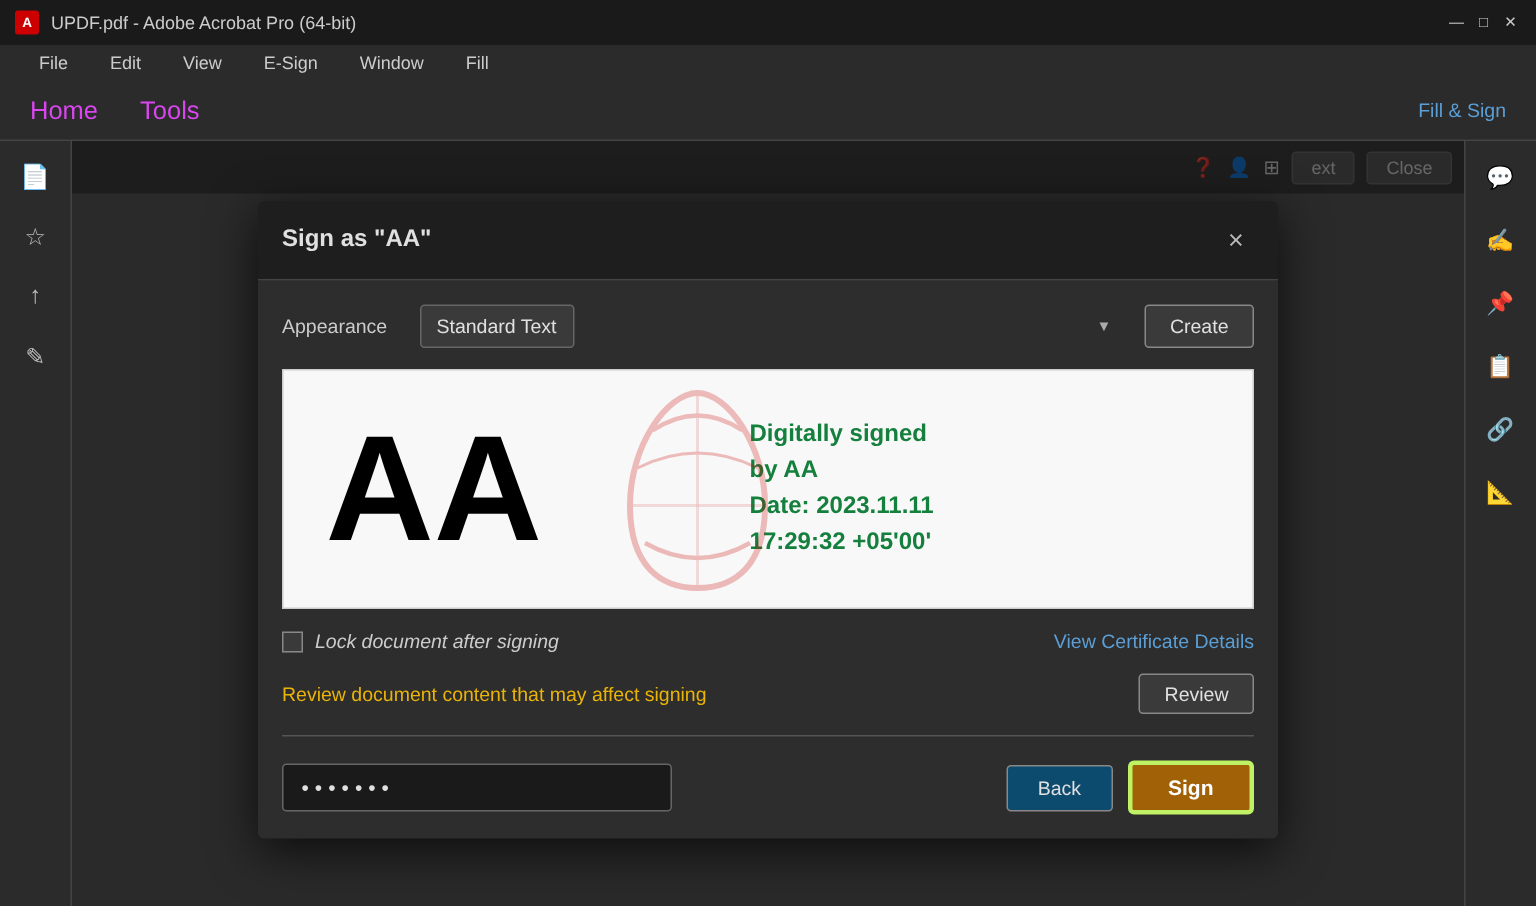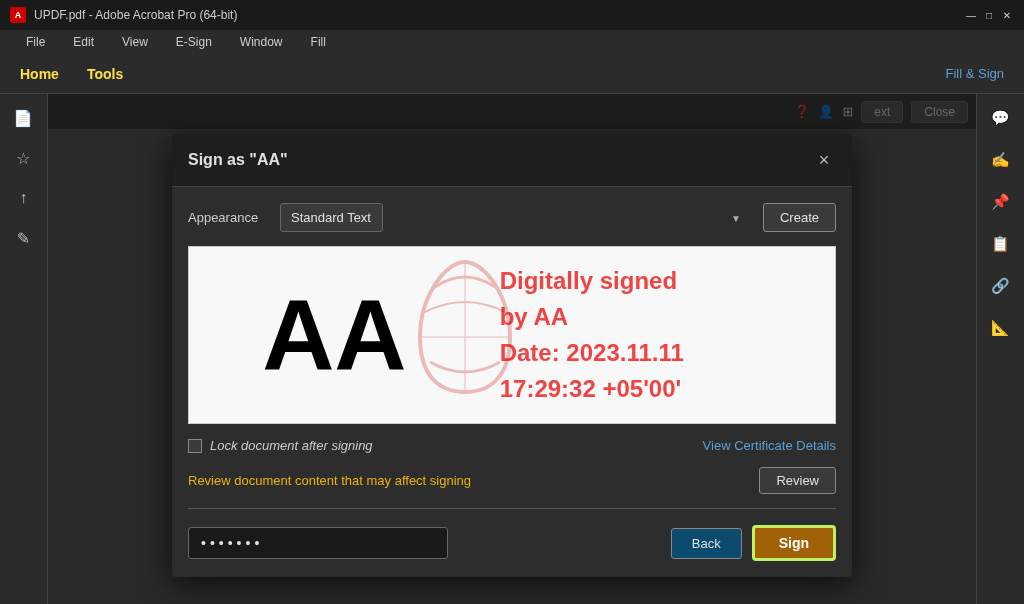--- a/index.html
+++ b/index.html
@@ -77,25 +77,24 @@
     .nav-bar {
       background: #2b2b2b;
       height: 40px;
       display: flex;
       align-items: center;
       padding: 0 12px;
       gap: 12px;
       border-bottom: 1px solid #444;
     }
     .nav-tab {
-      color: #fde047;
-      font-size: 14px;
+      color: #d946ef;
+      font-size: 17px;
       padding: 4px 8px;
       cursor: pointer;
-      font-weight: bold;
     }
 
     
     .main-area {
       display: flex;
       height: calc(604px - 94px);
       position: relative;
     }
 
     
@@ -278,22 +277,22 @@
       display: flex;
       align-items: stretch;
       min-height: 160px;
       position: relative;
       overflow: hidden;
     }
     .sig-left {
       flex: 0 0 45%;
       display: flex;
       align-items: center;
-      justify-content: center;
-      padding: 12px;
+      justify-content: flex-start;
+      padding: 28px;
     }
     .sig-aa {
       font-size: 100px;
       font-weight: 900;
       color: #000;
       font-family: Arial, sans-serif;
       line-height: 1;
     }
 
     
@@ -307,22 +306,22 @@
     }
 
     .sig-right {
       flex: 1;
       display: flex;
       align-items: center;
       justify-content: flex-start;
       padding: 16px 20px;
     }
     .sig-text {
-      font-size: 24px;
-      color: #ef4444;
+      font-size: 16px;
+      color: #15803d;
       font-weight: 600;
       font-family: Arial, sans-serif;
       line-height: 1.5;
     }
 
     
     .lock-row {
       display: flex;
       align-items: center;
       justify-content: space-between;

